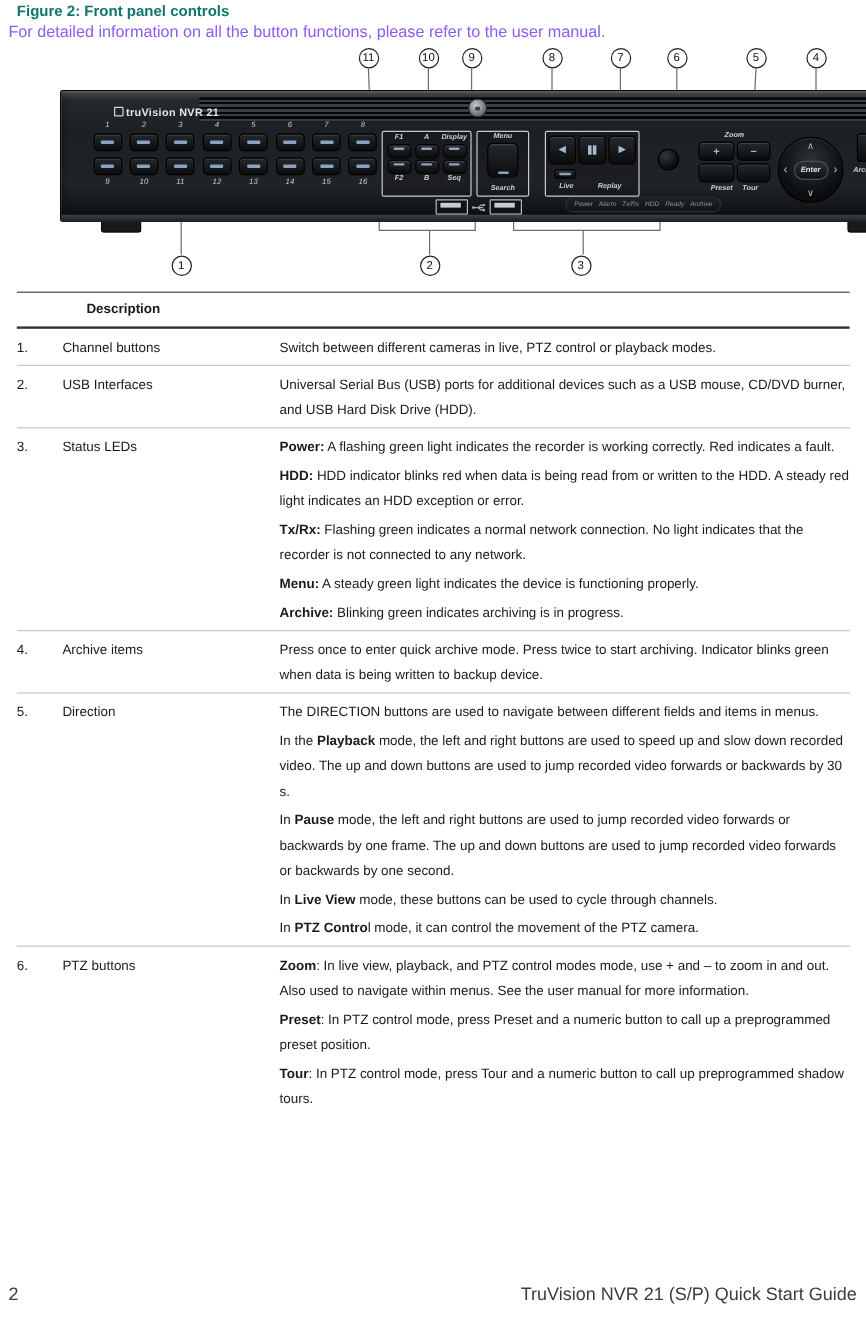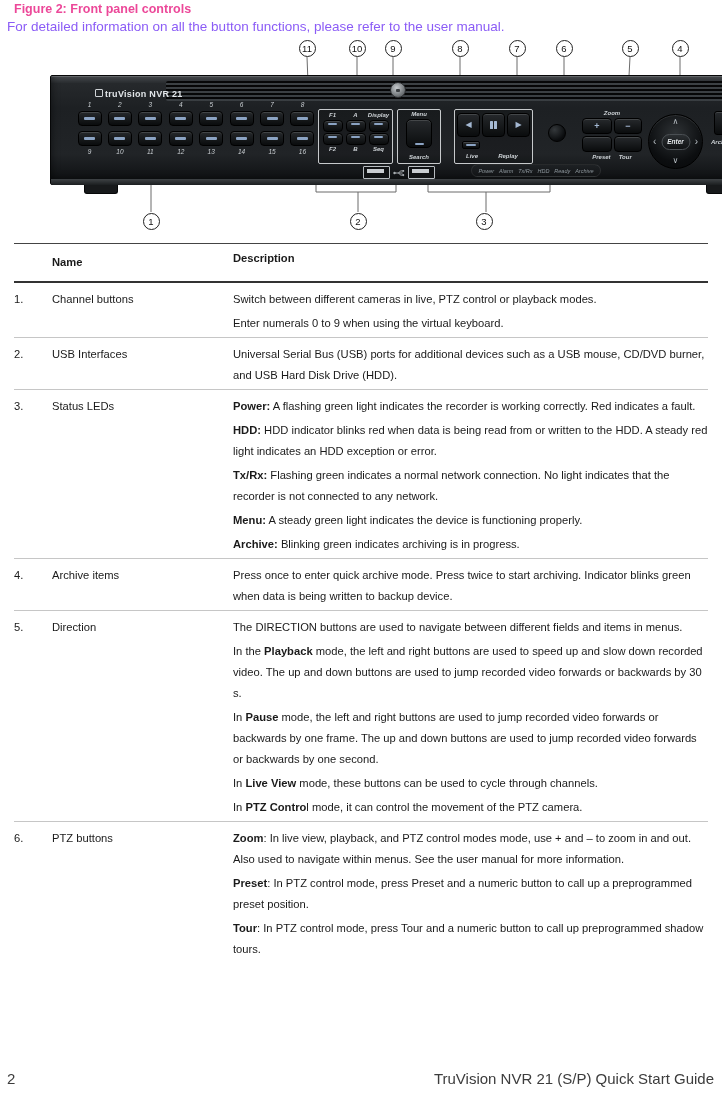--- a/index.html
+++ b/index.html
@@ -1,21 +1,21 @@
 <!DOCTYPE html>
 <html><head>
 <meta charset="utf-8">
 <style>
   html,body{margin:0;padding:0;}
   body{
     width:722px;height:1100px;position:relative;overflow:hidden;
     background:#ffffff;font-family:"Liberation Sans",sans-serif;color:#1a1a1a;
   }
   
-  .fig-title{position:absolute;left:14px;top:2px;font-size:12.5px;font-weight:bold;color:#ec4899;text-align:center;}
+  .fig-title{position:absolute;left:14px;top:2px;font-size:12.5px;font-weight:bold;color:#0f766e;text-align:center;}
   .fig-intro{position:absolute;left:7px;top:19px;font-size:13.5px;color:#8b5cf6;}
 
   
   .figure{position:absolute;left:0;top:40px;width:722px;height:205px;}
   .leader{position:absolute;left:0;top:0;width:722px;height:205px;}
   .callout{
     position:absolute;width:17px;height:17px;border:1px solid #222;border-radius:50%;
     background:#fff;display:flex;align-items:center;justify-content:center;
     font-size:9.5px;color:#111;box-sizing:border-box;z-index:5;
   }
@@ -407,30 +407,28 @@
     <div class="callout" style="left: 621.5px; top: 0px;">5</div>
     <div class="callout" style="left: 671.5px; top: 0px;">4</div>
     <div class="callout" style="left: 142.5px; top: 173px;">1</div>
     <div class="callout" style="left: 349.5px; top: 173px;">2</div>
     <div class="callout" style="left: 475.5px; top: 173px;">3</div>
   </div>
 
 <div class="doc-table">
   <div class="thead">
     <div class="c-num"></div>
-    <div class="c-name">Name</div>
     <div class="c-desc">Description</div>
   </div>
   <div id="table-body">
       <div class="trow">
         <div class="c-num">1.</div>
         <div class="c-name">Channel buttons</div>
         <div class="c-desc">
           <p>Switch between different cameras in live, PTZ control or playback modes.</p>
-          <p>Enter numerals 0 to 9 when using the virtual keyboard.</p>
         </div>
       </div>
       <div class="trow">
         <div class="c-num">2.</div>
         <div class="c-name">USB Interfaces</div>
         <div class="c-desc">
           <p>Universal Serial Bus (USB) ports for additional devices such as a USB mouse, CD/DVD burner, and USB Hard Disk Drive (HDD).</p>
         </div>
       </div>
       <div class="trow">

